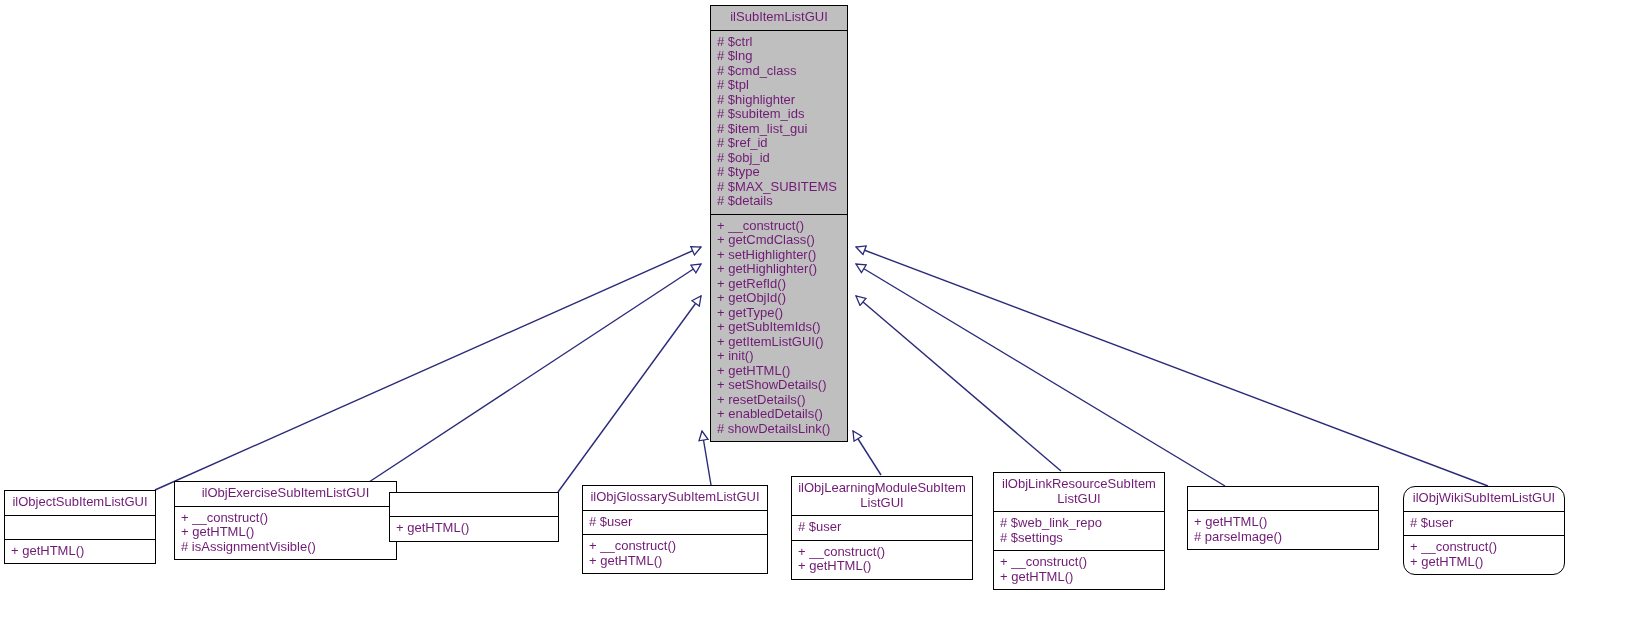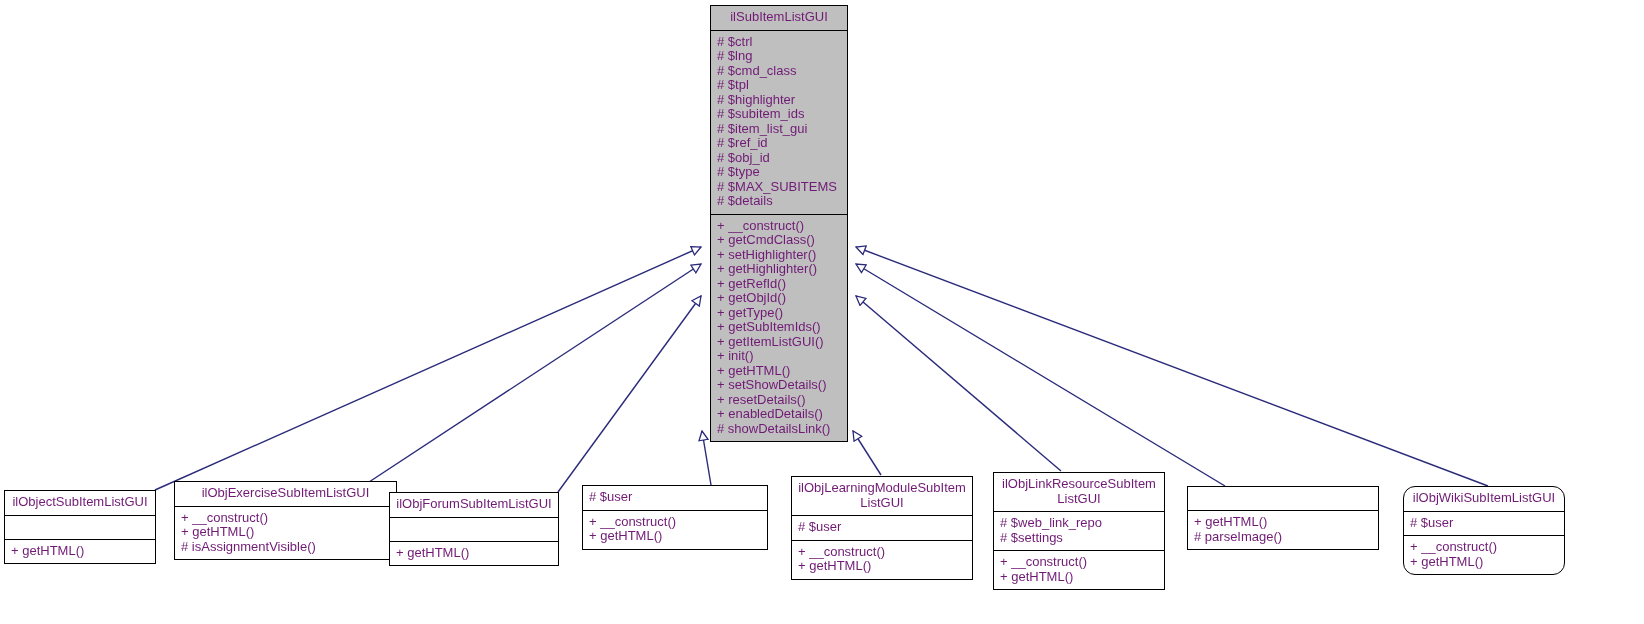--- a/index.html
+++ b/index.html
@@ -133,28 +133,28 @@
   <div class="uml-class" style="left:174px; top:481px; width:223px;">
     <div class="uml-title">ilObjExerciseSubItemListGUI</div>
     <div class="uml-ops">
       <div class="member">+ __construct()</div>
       <div class="member">+ getHTML()</div>
       <div class="member"># isAssignmentVisible()</div>
     </div>
   </div>
 
   <div class="uml-class" style="left:389px; top:492px; width:170px;">
-    <div class="uml-title">ilObjForumSubItemListGUI</div>
     <div class="uml-attrs empty"></div>
     <div class="uml-ops">
       <div class="member">+ getHTML()</div>
     </div>
   </div>
 
   <div class="uml-class" style="left:582px; top:485px; width:186px;">
+    <div class="uml-title">ilObjGlossarySubItemListGUI</div>
     <div class="uml-attrs">
       <div class="member"># $user</div>
     </div>
     <div class="uml-ops">
       <div class="member">+ __construct()</div>
       <div class="member">+ getHTML()</div>
     </div>
   </div>
 
   <div class="uml-class" style="left:791px; top:476px; width:182px;">

